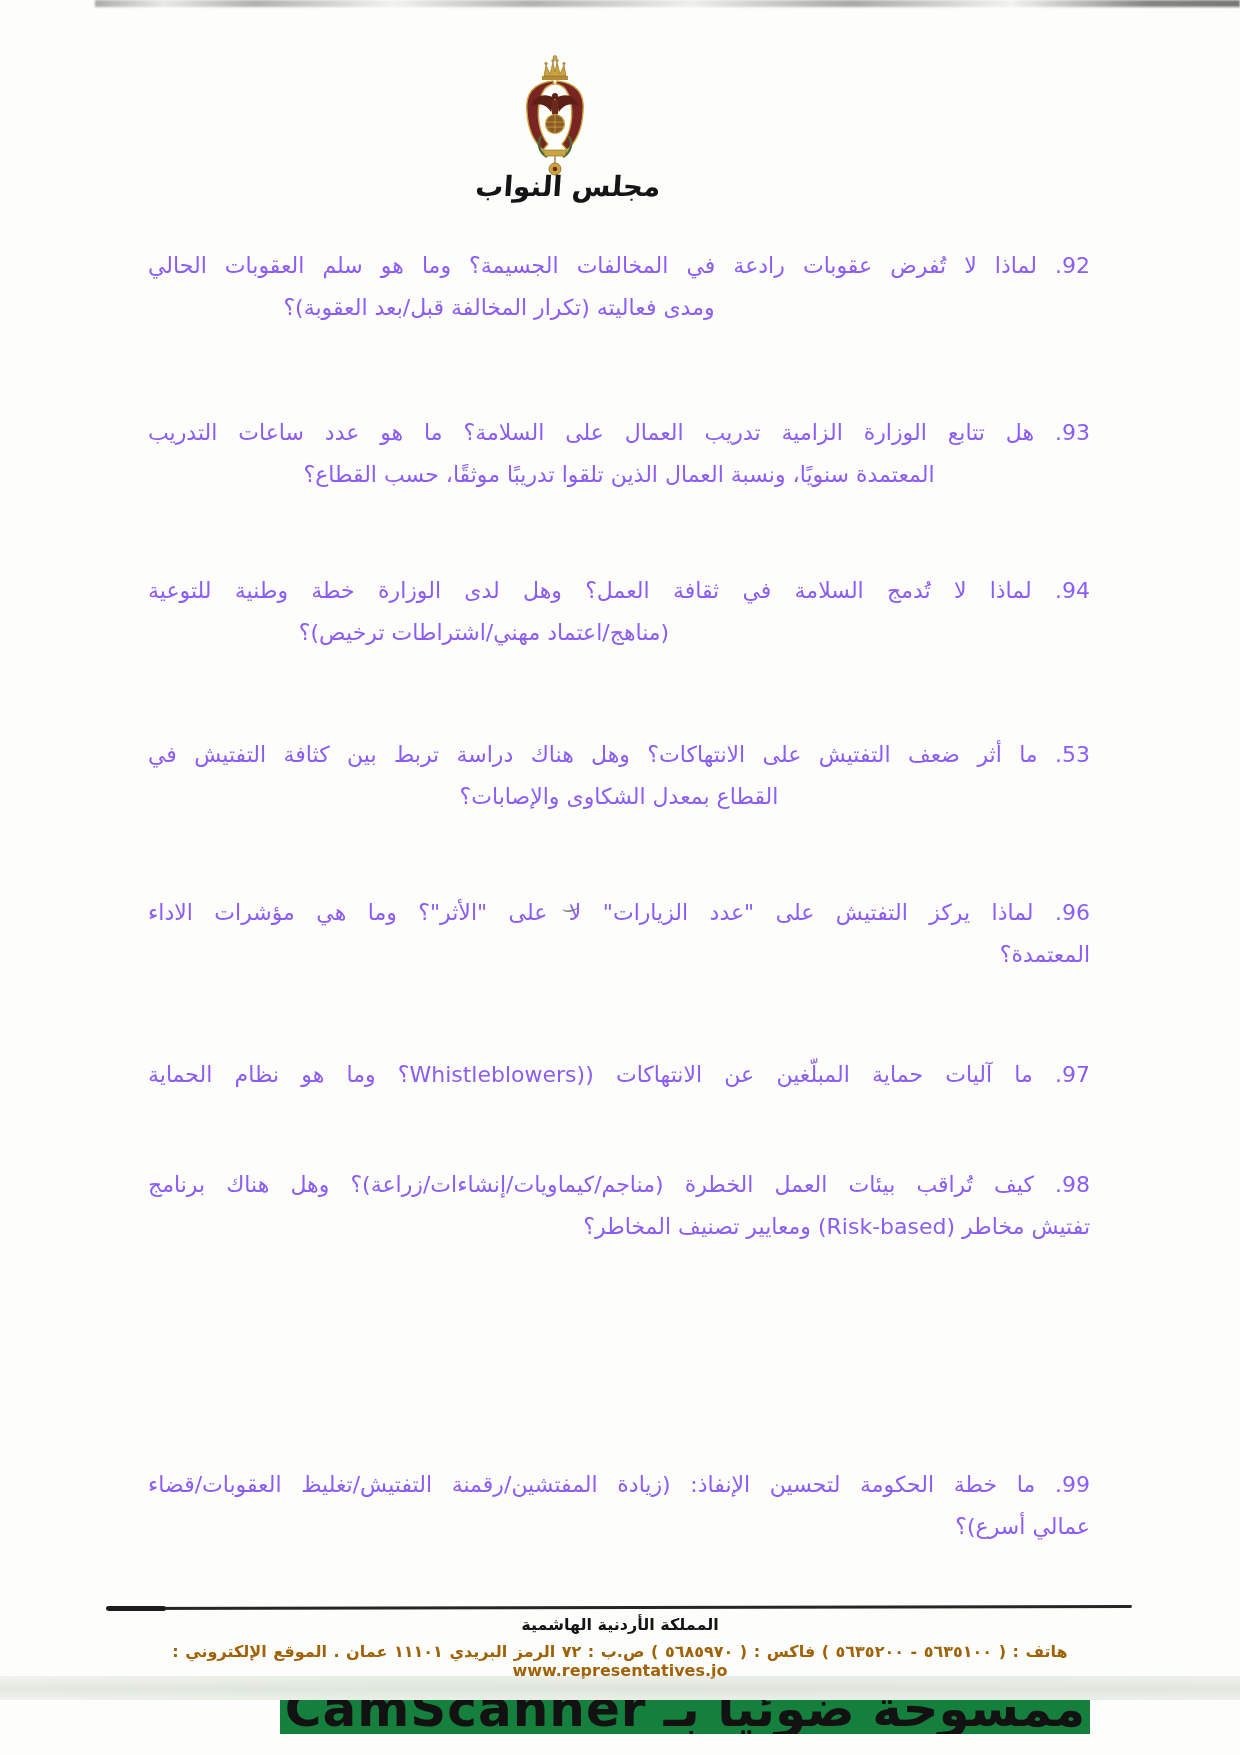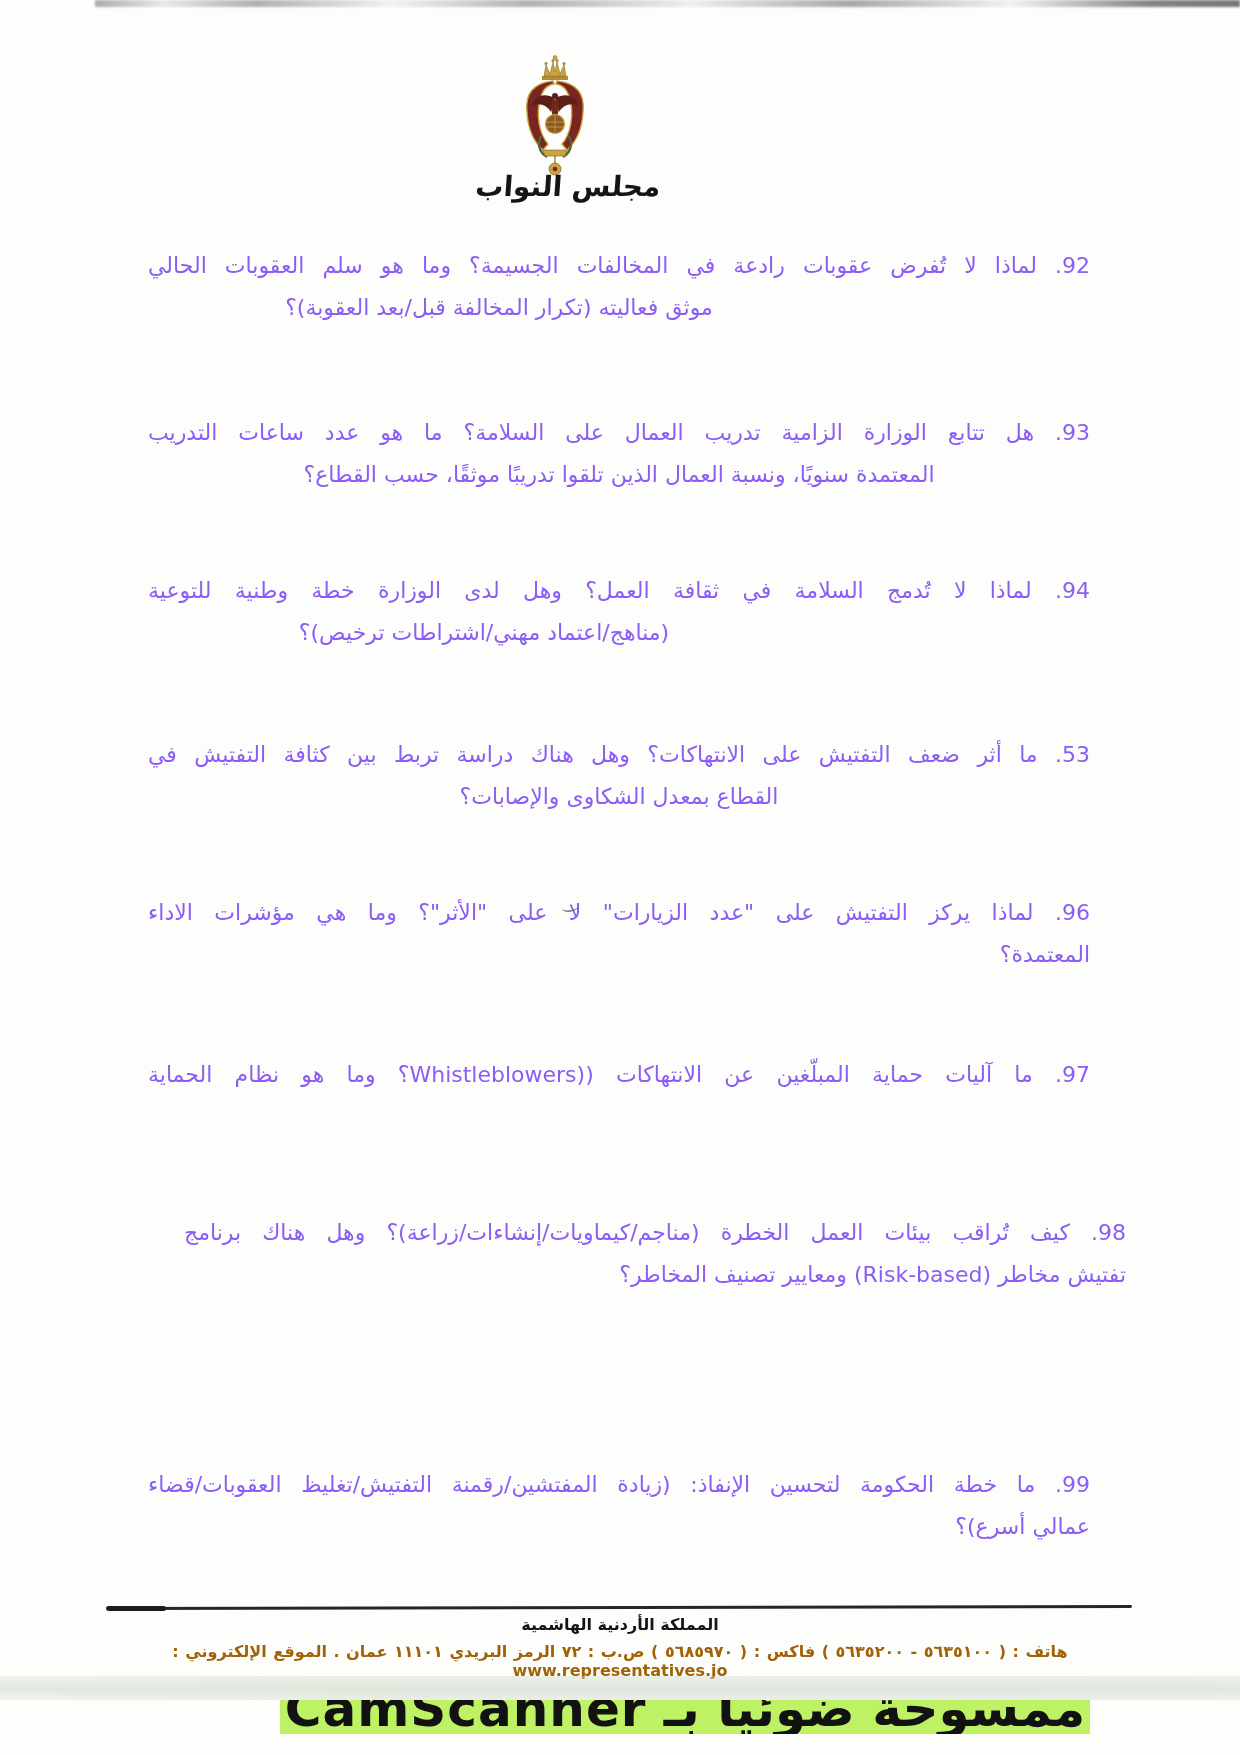--- a/index.html
+++ b/index.html
@@ -35,21 +35,21 @@
   
   .q{position:absolute;left:148px;width:942px;direction:rtl;}
   .line{font-size:22px;line-height:42px;color:#8b5cf6;}
   .l1{text-align:justify;text-align-last:justify;}
   .l2-left{text-align:center;}
   .l2-right{text-align:right;}
   .l2-center{text-align:center;}
   .l2-c92{text-align:center;padding-right:240px;}
   .l2-c94{text-align:center;padding-right:270px;}
   .q92{top:245px;}  .q93{top:412px;}  .q94{top:570px;}  .q95{top:734px;}
-  .q96{top:892px;}  .q97{top:1054px;} .q98{top:1212px;margin-left:36px;} .q99{top:1464px;}
+  .q96{top:892px;}  .q97{top:1054px;} .q98{top:1164px;} .q99{top:1464px;}
   
   .squiggle{
     position:absolute;top:903px;left:562px;width:16px;height:7px;
     border-bottom:2px solid #666;border-radius:0 0 60% 60%;
     transform:rotate(-8deg);opacity:.75;
   }
   
   .rule{
     position:absolute;top:1606px;left:112px;width:1020px;height:3px;
     background:#262626;border-radius:2px;transform:rotate(-.12deg);
@@ -72,21 +72,21 @@
   
   .scan-band{
     position:absolute;top:1676px;left:0;right:0;height:24px;
     background:
       linear-gradient(90deg,rgba(205,215,203,.25),rgba(214,224,210,.5) 30%,rgba(203,213,200,.35) 60%,rgba(216,224,214,.5) 85%,rgba(205,214,204,.3)),
       linear-gradient(180deg,rgba(255,255,255,0) 0%,rgba(208,219,205,.45) 55%,rgba(255,255,255,0) 100%);
   }
   
   .wm-clip{
     position:absolute;top:1700px;left:280px;width:810px;height:34px;
-    overflow:hidden;background:#bef264;
+    overflow:hidden;background:#15803d;
   }
   .wm-text{
     direction:rtl;text-align:center;white-space:nowrap;
     font-size:50px;line-height:50px;font-weight:bold;
     margin-top:-16px;color:#121212;letter-spacing:1px;
     font-family:"DejaVu Sans",sans-serif;
   }
 </style>
 </head>
 <body>
@@ -122,21 +122,21 @@
     <path d="M38 100 L62 100 L60 106 L40 106 Z" fill="#caa43c" stroke="#8a6a25" stroke-width="0.6"></path>
     <line x1="50" y1="106" x2="50" y2="113" stroke="#8a6a25" stroke-width="1.2"></line>
     <circle cx="50" cy="119" r="6" fill="#caa43c" stroke="#8a6a25" stroke-width="0.8"></circle>
     <circle cx="50" cy="119" r="2.3" fill="#7a2423"></circle>
   </svg>
 
   <div class="majlis">مجلس النواب</div>
 
   <div class="q q92">
     <div class="line l1">92. لماذا لا تُفرض عقوبات رادعة في المخالفات الجسيمة؟ وما هو سلم العقوبات الحالي</div>
-    <div class="line l2-c92">موثق فعاليته (تكرار المخالفة قبل/بعد العقوبة)؟</div>
+    <div class="line l2-c92">ومدى فعاليته (تكرار المخالفة قبل/بعد العقوبة)؟</div>
   </div>
 
   <div class="q q93">
     <div class="line l1">93. هل تتابع الوزارة الزامية تدريب العمال على السلامة؟ ما هو عدد ساعات التدريب</div>
     <div class="line l2-left">المعتمدة سنويًا، ونسبة العمال الذين تلقوا تدريبًا موثقًا، حسب القطاع؟</div>
   </div>
 
   <div class="q q94">
     <div class="line l1">94. لماذا لا تُدمج السلامة في ثقافة العمل؟ وهل لدى الوزارة خطة وطنية للتوعية</div>
     <div class="line l2-c94">(مناهج/اعتماد مهني/اشتراطات ترخيص)؟</div>

